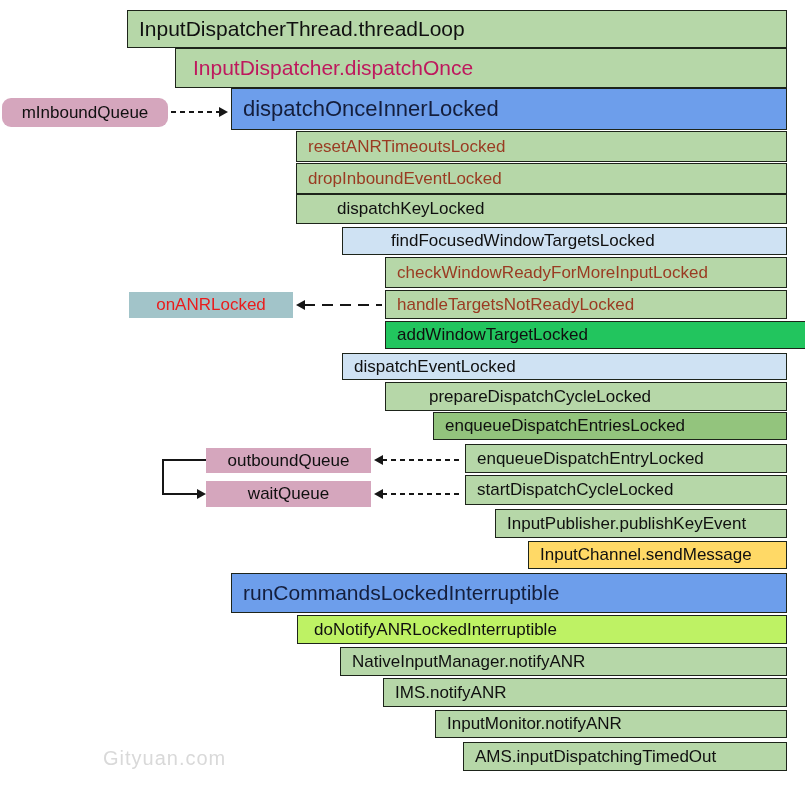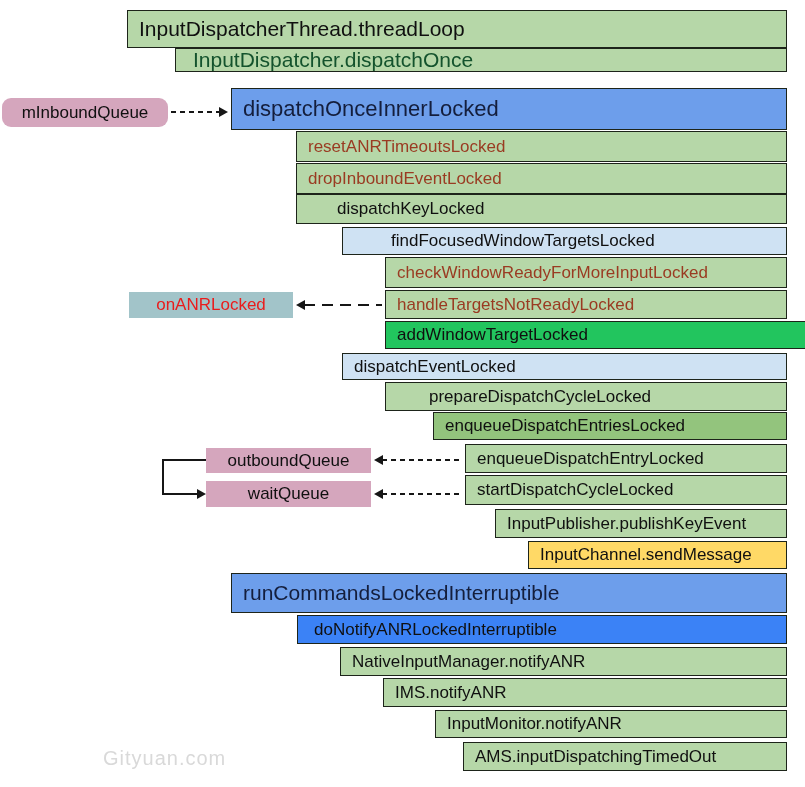--- a/index.html
+++ b/index.html
@@ -29,21 +29,21 @@
   }
 </style>
 </head>
 <body>
 
 <div id="stage">
   <div class="watermark">Gityuan.com</div>
 <div class="node bordered align-left" style="left: 127px; top: 10px; width: 660px; height: 38px; background: rgb(182, 215, 168); color: rgb(16, 16, 16); font-size: 21px;">
       <span>InputDispatcherThread.threadLoop</span>
     </div>
-    <div class="node bordered align-left" style="left: 175px; top: 48px; width: 612px; height: 24px; background: rgb(182, 215, 168); color: #14532d; font-size: 21px; padding-left: 17px;">
+    <div class="node bordered align-left" style="left: 175px; top: 48px; width: 612px; height: 40px; background: rgb(182, 215, 168); color: #be185d; font-size: 21px; padding-left: 17px;">
       <span>InputDispatcher.dispatchOnce</span>
     </div>
     <div class="node bordered align-left" style="left: 296px; top: 131px; width: 491px; height: 31px; background: rgb(182, 215, 168); color: rgb(154, 59, 34); font-size: 17px;">
       <span>resetANRTimeoutsLocked</span>
     </div>
     <div class="node bordered align-left" style="left: 231px; top: 88px; width: 556px; height: 42px; background: rgb(109, 158, 235); color: rgb(20, 30, 60); font-size: 22px;">
       <span>dispatchOnceInnerLocked</span>
     </div>
     <div class="node bordered align-left" style="left: 296px; top: 163px; width: 491px; height: 31px; background: rgb(182, 215, 168); color: rgb(154, 59, 34); font-size: 17px;">
       <span>dropInboundEventLocked</span>
@@ -80,21 +80,21 @@
     </div>
     <div class="node bordered align-left" style="left: 495px; top: 509px; width: 292px; height: 29px; background: rgb(182, 215, 168); color: rgb(16, 16, 16); font-size: 17px;">
       <span>InputPublisher.publishKeyEvent</span>
     </div>
     <div class="node bordered align-left" style="left: 528px; top: 541px; width: 259px; height: 28px; background: rgb(255, 217, 102); color: rgb(16, 16, 16); font-size: 17px;">
       <span>InputChannel.sendMessage</span>
     </div>
     <div class="node bordered align-left" style="left: 231px; top: 573px; width: 556px; height: 40px; background: rgb(109, 158, 235); color: rgb(20, 30, 60); font-size: 21px;">
       <span>runCommandsLockedInterruptible</span>
     </div>
-    <div class="node bordered align-left" style="left: 297px; top: 615px; width: 490px; height: 29px; background: #3b82f6; color: rgb(16, 16, 16); font-size: 17px; padding-left: 16px;">
+    <div class="node bordered align-left" style="left: 297px; top: 615px; width: 490px; height: 29px; background: #bef264; color: rgb(16, 16, 16); font-size: 17px; padding-left: 16px;">
       <span>doNotifyANRLockedInterruptible</span>
     </div>
     <div class="node bordered align-left" style="left: 340px; top: 647px; width: 447px; height: 29px; background: rgb(182, 215, 168); color: rgb(16, 16, 16); font-size: 17px;">
       <span>NativeInputManager.notifyANR</span>
     </div>
     <div class="node bordered align-left" style="left: 383px; top: 678px; width: 404px; height: 29px; background: rgb(182, 215, 168); color: rgb(16, 16, 16); font-size: 17px;">
       <span>IMS.notifyANR</span>
     </div>
     <div class="node bordered align-left" style="left: 435px; top: 710px; width: 352px; height: 28px; background: rgb(182, 215, 168); color: rgb(16, 16, 16); font-size: 17px;">
       <span>InputMonitor.notifyANR</span>

